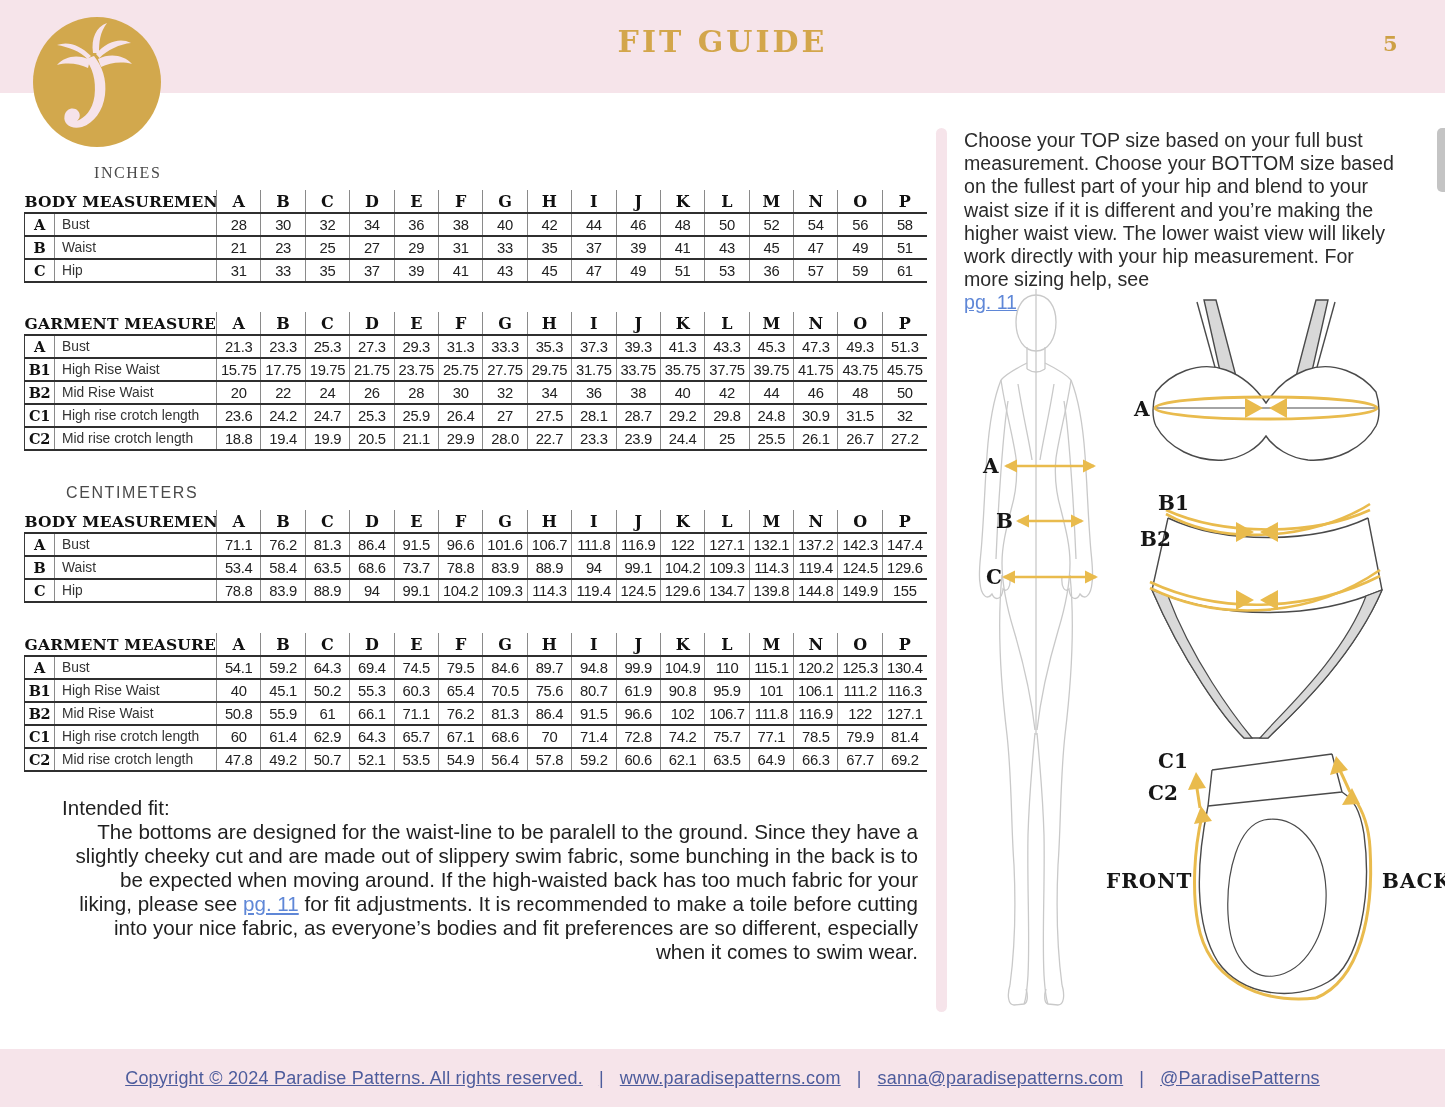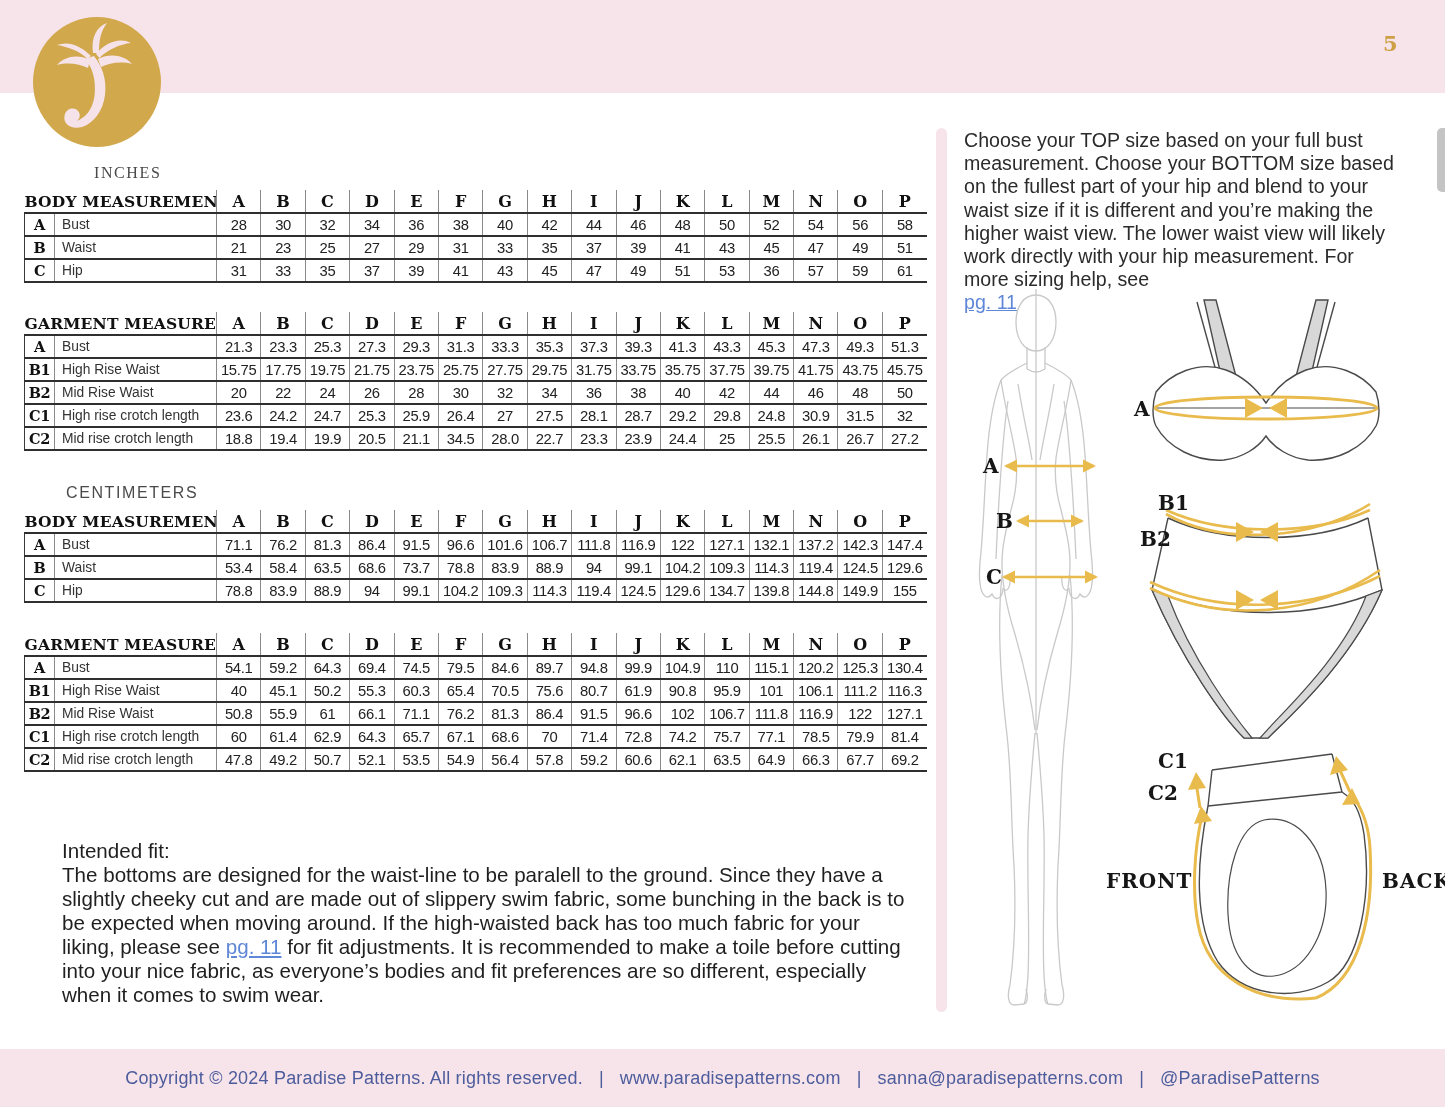--- a/index.html
+++ b/index.html
@@ -1,20 +1,20 @@
 <!DOCTYPE html>
 <html><head>
 <meta charset="utf-8">
 <style>
   html,body{margin:0;padding:0;}
   body{width:1445px;height:1107px;background:#ffffff;font-family:"Liberation Sans",sans-serif;position:relative;overflow:hidden;}
   .page{position:absolute;inset:0;}
 
   
-  .band{position:absolute;left:0;width:1445px;background:#f6e4ea;}
+  .band{position:absolute;left:0;width:1445px;background:#f6e4ea;text-decoration:underline;}
   .hdr{top:0;height:93px;}
   .ftr{top:1049px;height:58px;display:flex;align-items:center;justify-content:center;gap:16px;
        color:#4d5c9c;font-size:18px;letter-spacing:.2px;}
   .ftr a{color:#4d5c9c;text-decoration:none;}
   .ftr .sep{color:#4d5c9c;}
 
   .page-title{position:absolute;top:24px;left:0;width:1445px;text-align:center;
     font-family:"DejaVu Serif",serif;font-weight:bold;font-size:30px;letter-spacing:3px;color:#d3a64b;margin:0;}
   .page-num{position:absolute;top:31px;left:1383px;font-family:"DejaVu Serif",serif;font-weight:bold;
     font-size:21px;color:#cda045;}
@@ -35,22 +35,22 @@
       font-size:15.5px;letter-spacing:.2px;color:#111;}
   .tbl thead th.size-col{border-left:1.4px solid #8a8a8a;font-family:"DejaVu Serif",serif;
       font-weight:bold;font-size:16px;color:#111;text-align:center;}
   .tbl tbody td{height:21px;border-top:2px solid #2f2f2f;border-bottom:2px solid #2f2f2f;
       border-left:1.4px solid #8a8a8a;text-align:center;font-size:14.8px;letter-spacing:-.3px;color:#222;}
   .tbl tbody td.row-letter{border-left:1.6px solid #3a3a3a;font-family:"DejaVu Serif",serif;
       font-weight:bold;font-size:14.5px;color:#111;}
   .tbl tbody td.row-label{text-align:left;padding-left:7px;font-size:13.8px;letter-spacing:0;color:#333;}
 
   
-  .intended{position:absolute;left:62px;top:796px;width:856px;font-size:20.6px;line-height:1.165;color:#1f1f1f;margin-top:43px;}
-  .intended .p{margin:0;}
+  .intended{position:absolute;left:62px;top:796px;width:856px;font-size:20.6px;line-height:1.165;color:#1f1f1f;}
+  .intended .p{margin:0;text-align:right;}
   a.inline-link{color:#5f87d7;text-decoration:underline;cursor:pointer;}
 
   
   .divider{position:absolute;left:936px;top:128px;width:11px;height:884px;background:#f6e4ea;border-radius:6px;}
   .sizing-note{position:absolute;left:964px;top:129px;width:432px;font-size:19.6px;line-height:1.185;color:#2b2b2b;}
   .scroll-thumb{position:absolute;left:1437px;top:128px;width:8px;height:64px;background:#c4c4c4;
       border-radius:5px 0 0 5px;}
 
   .fig{position:absolute;}
   .fig-croquis{left:960px;top:283px;}
@@ -63,20 +63,21 @@
   .lbl-back{left:1382px;top:869px;letter-spacing:1px;}
 
   svg text.svglbl{font-family:"DejaVu Serif",serif;font-weight:bold;font-size:20px;fill:#161616;}
 </style>
 </head>
 <body>
 
 <div class="page">
 
   <div class="band hdr"></div>
+  <h1 class="page-title">FIT GUIDE</h1>
   <div class="page-num">5</div>
 
   <div class="logo">
     <svg width="130" height="132" viewBox="0 0 130 132">
       <ellipse cx="65" cy="66" rx="64" ry="65" fill="#d2a84d"></ellipse>
       <g fill="#f6e3ea">
         <path d="M62 40 C70 50 75 63 73 79 C71 95 62 107 50 111 C39 114 31 108 32.5 100 C33.5 92.5 42 90.5 46 95 C49 98.5 48 103 44.5 105 C53 102 60.5 94 62.5 80 C64.5 64 60 51 53.5 43 Z"></path>
         <path d="M59 40 C48 29 36 25 25 29 C36 31 48 35 55.5 43 Z"></path>
         <path d="M61 37 C59 22 64 11 75 7 C68 16 67 26 67 37 Z"></path>
         <path d="M64 38 C74 26 88 21 99 27 C88 28 75 34 67.5 42 Z"></path>
@@ -316,21 +317,21 @@
           <td class="val">32</td>
         </tr>
         <tr>
           <td class="row-letter">C2</td>
           <td class="row-label">Mid rise crotch length</td>
           <td class="val">18.8</td>
           <td class="val">19.4</td>
           <td class="val">19.9</td>
           <td class="val">20.5</td>
           <td class="val">21.1</td>
-          <td class="val">34.5</td>
+          <td class="val">29.9</td>
           <td class="val">28.0</td>
           <td class="val">22.7</td>
           <td class="val">23.3</td>
           <td class="val">23.9</td>
           <td class="val">24.4</td>
           <td class="val">25</td>
           <td class="val">25.5</td>
           <td class="val">26.1</td>
           <td class="val">26.7</td>
           <td class="val">27.2</td>

